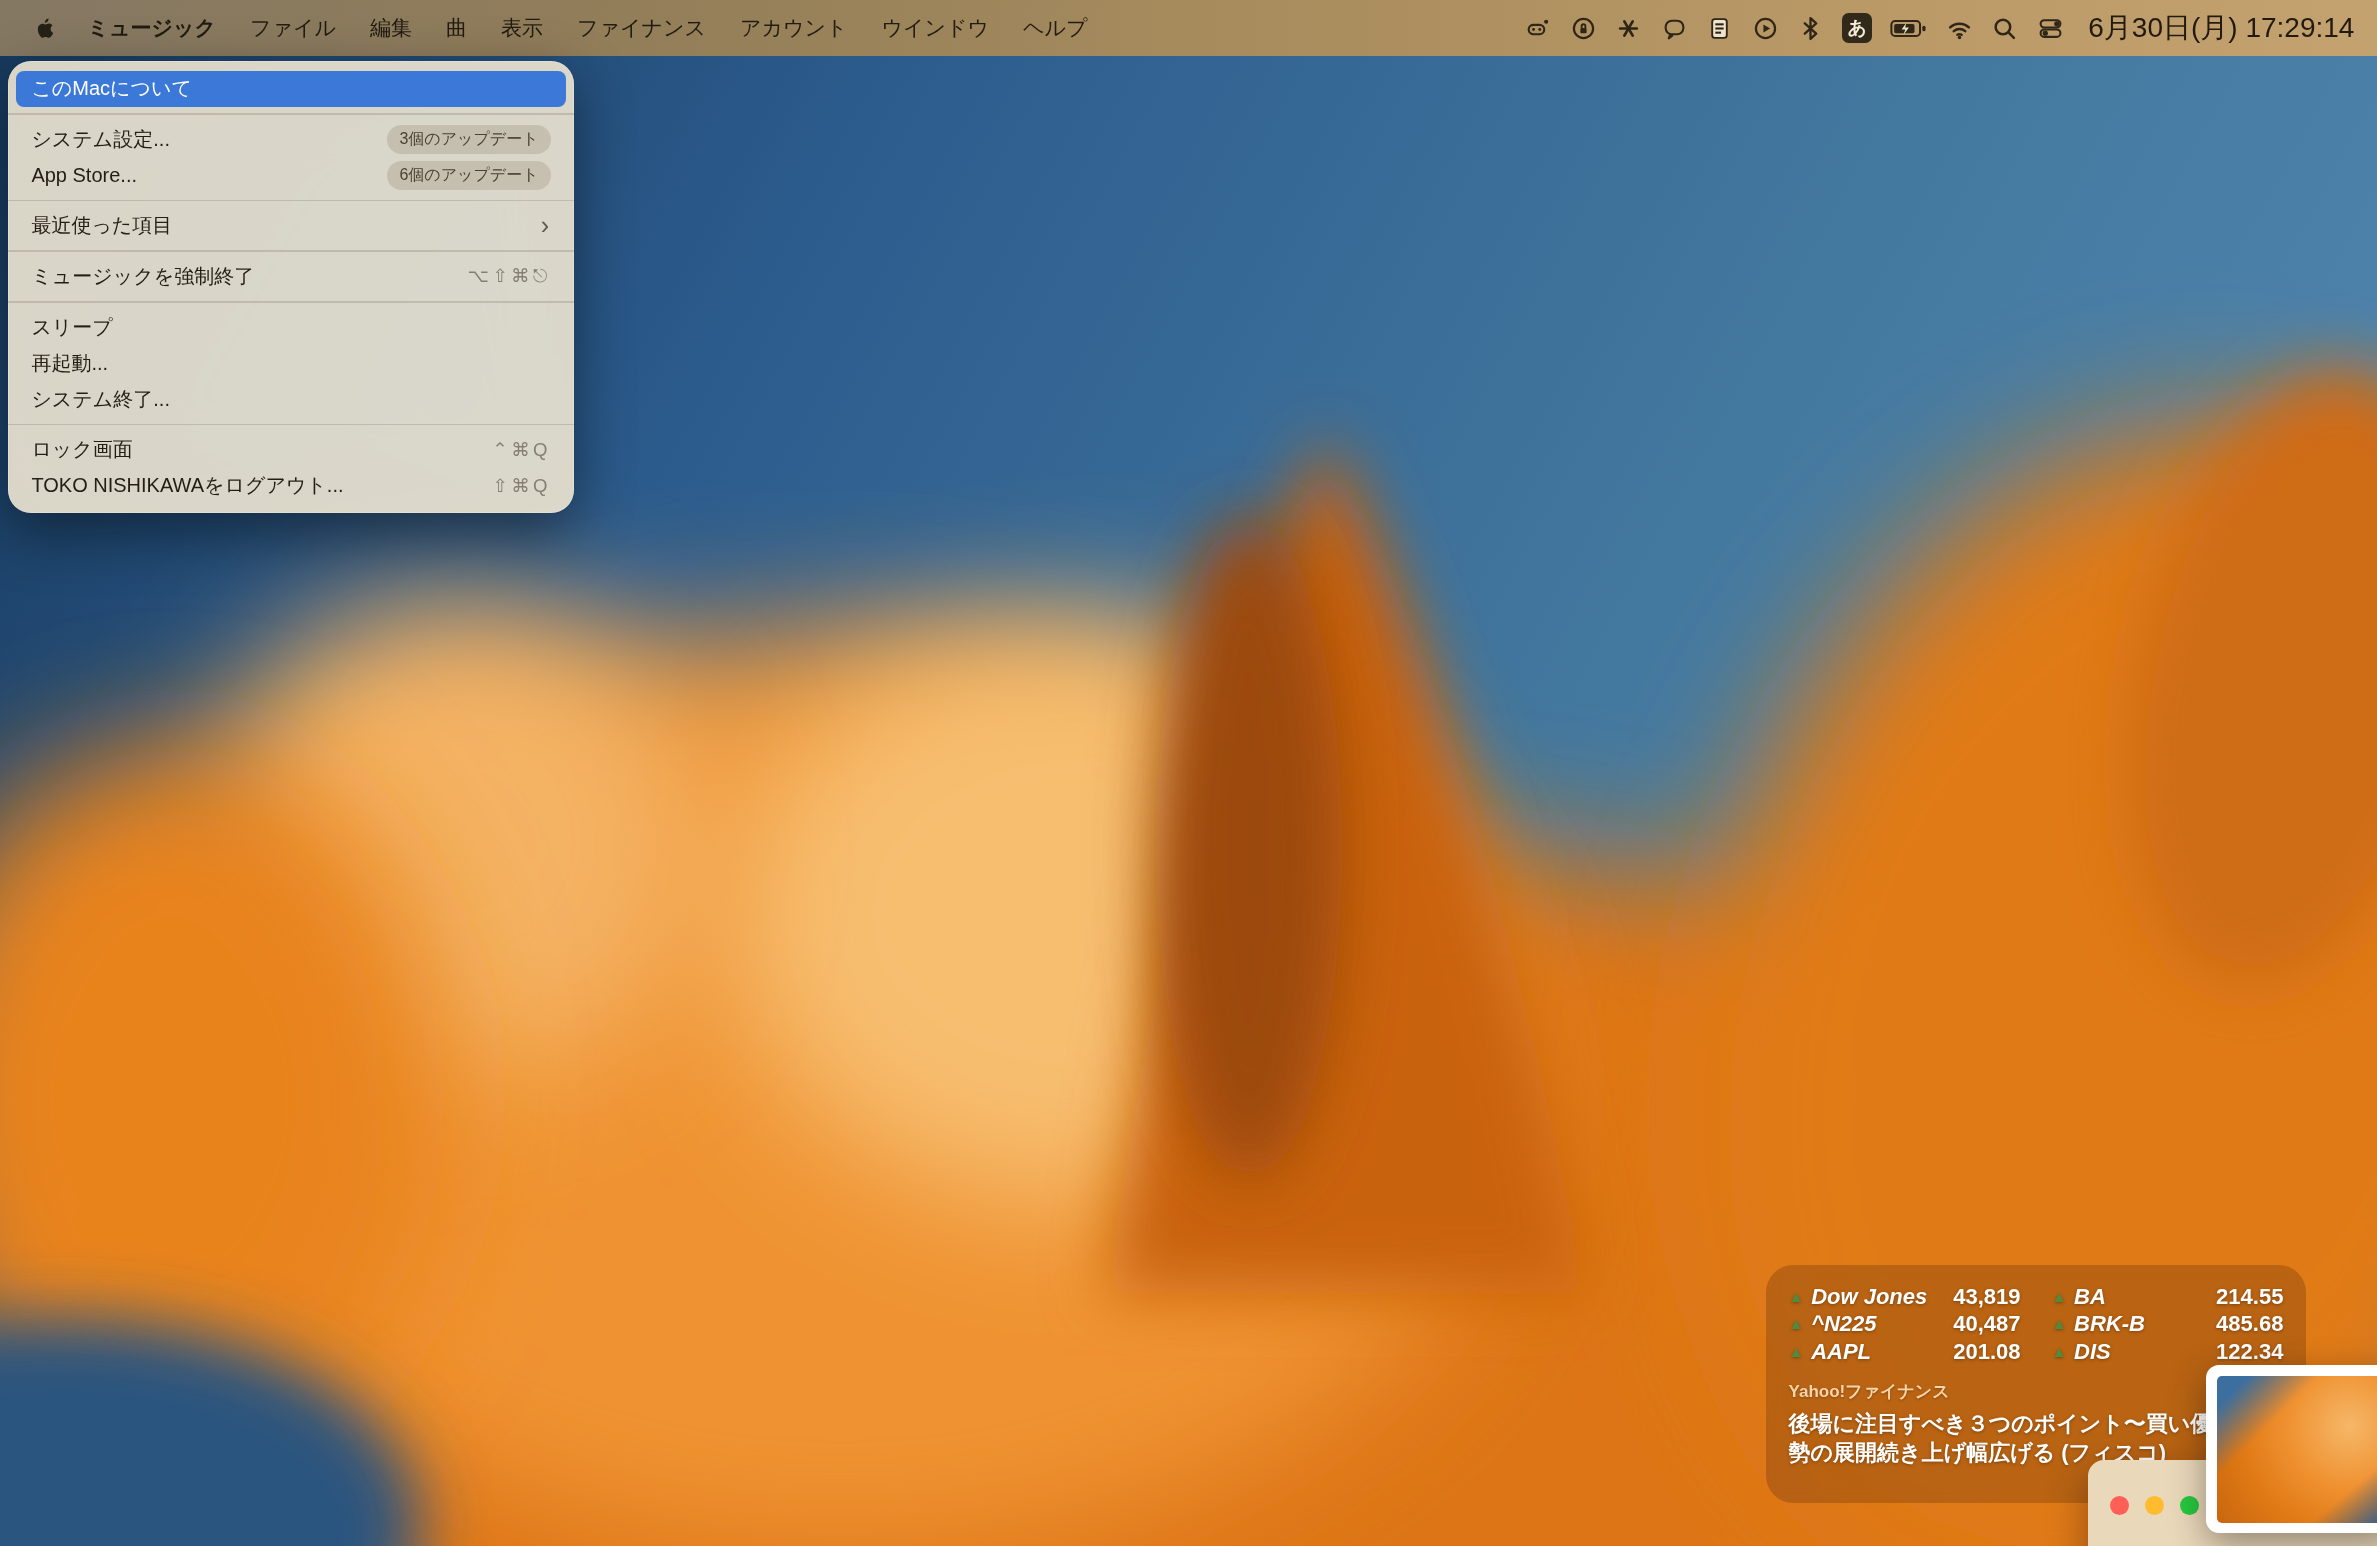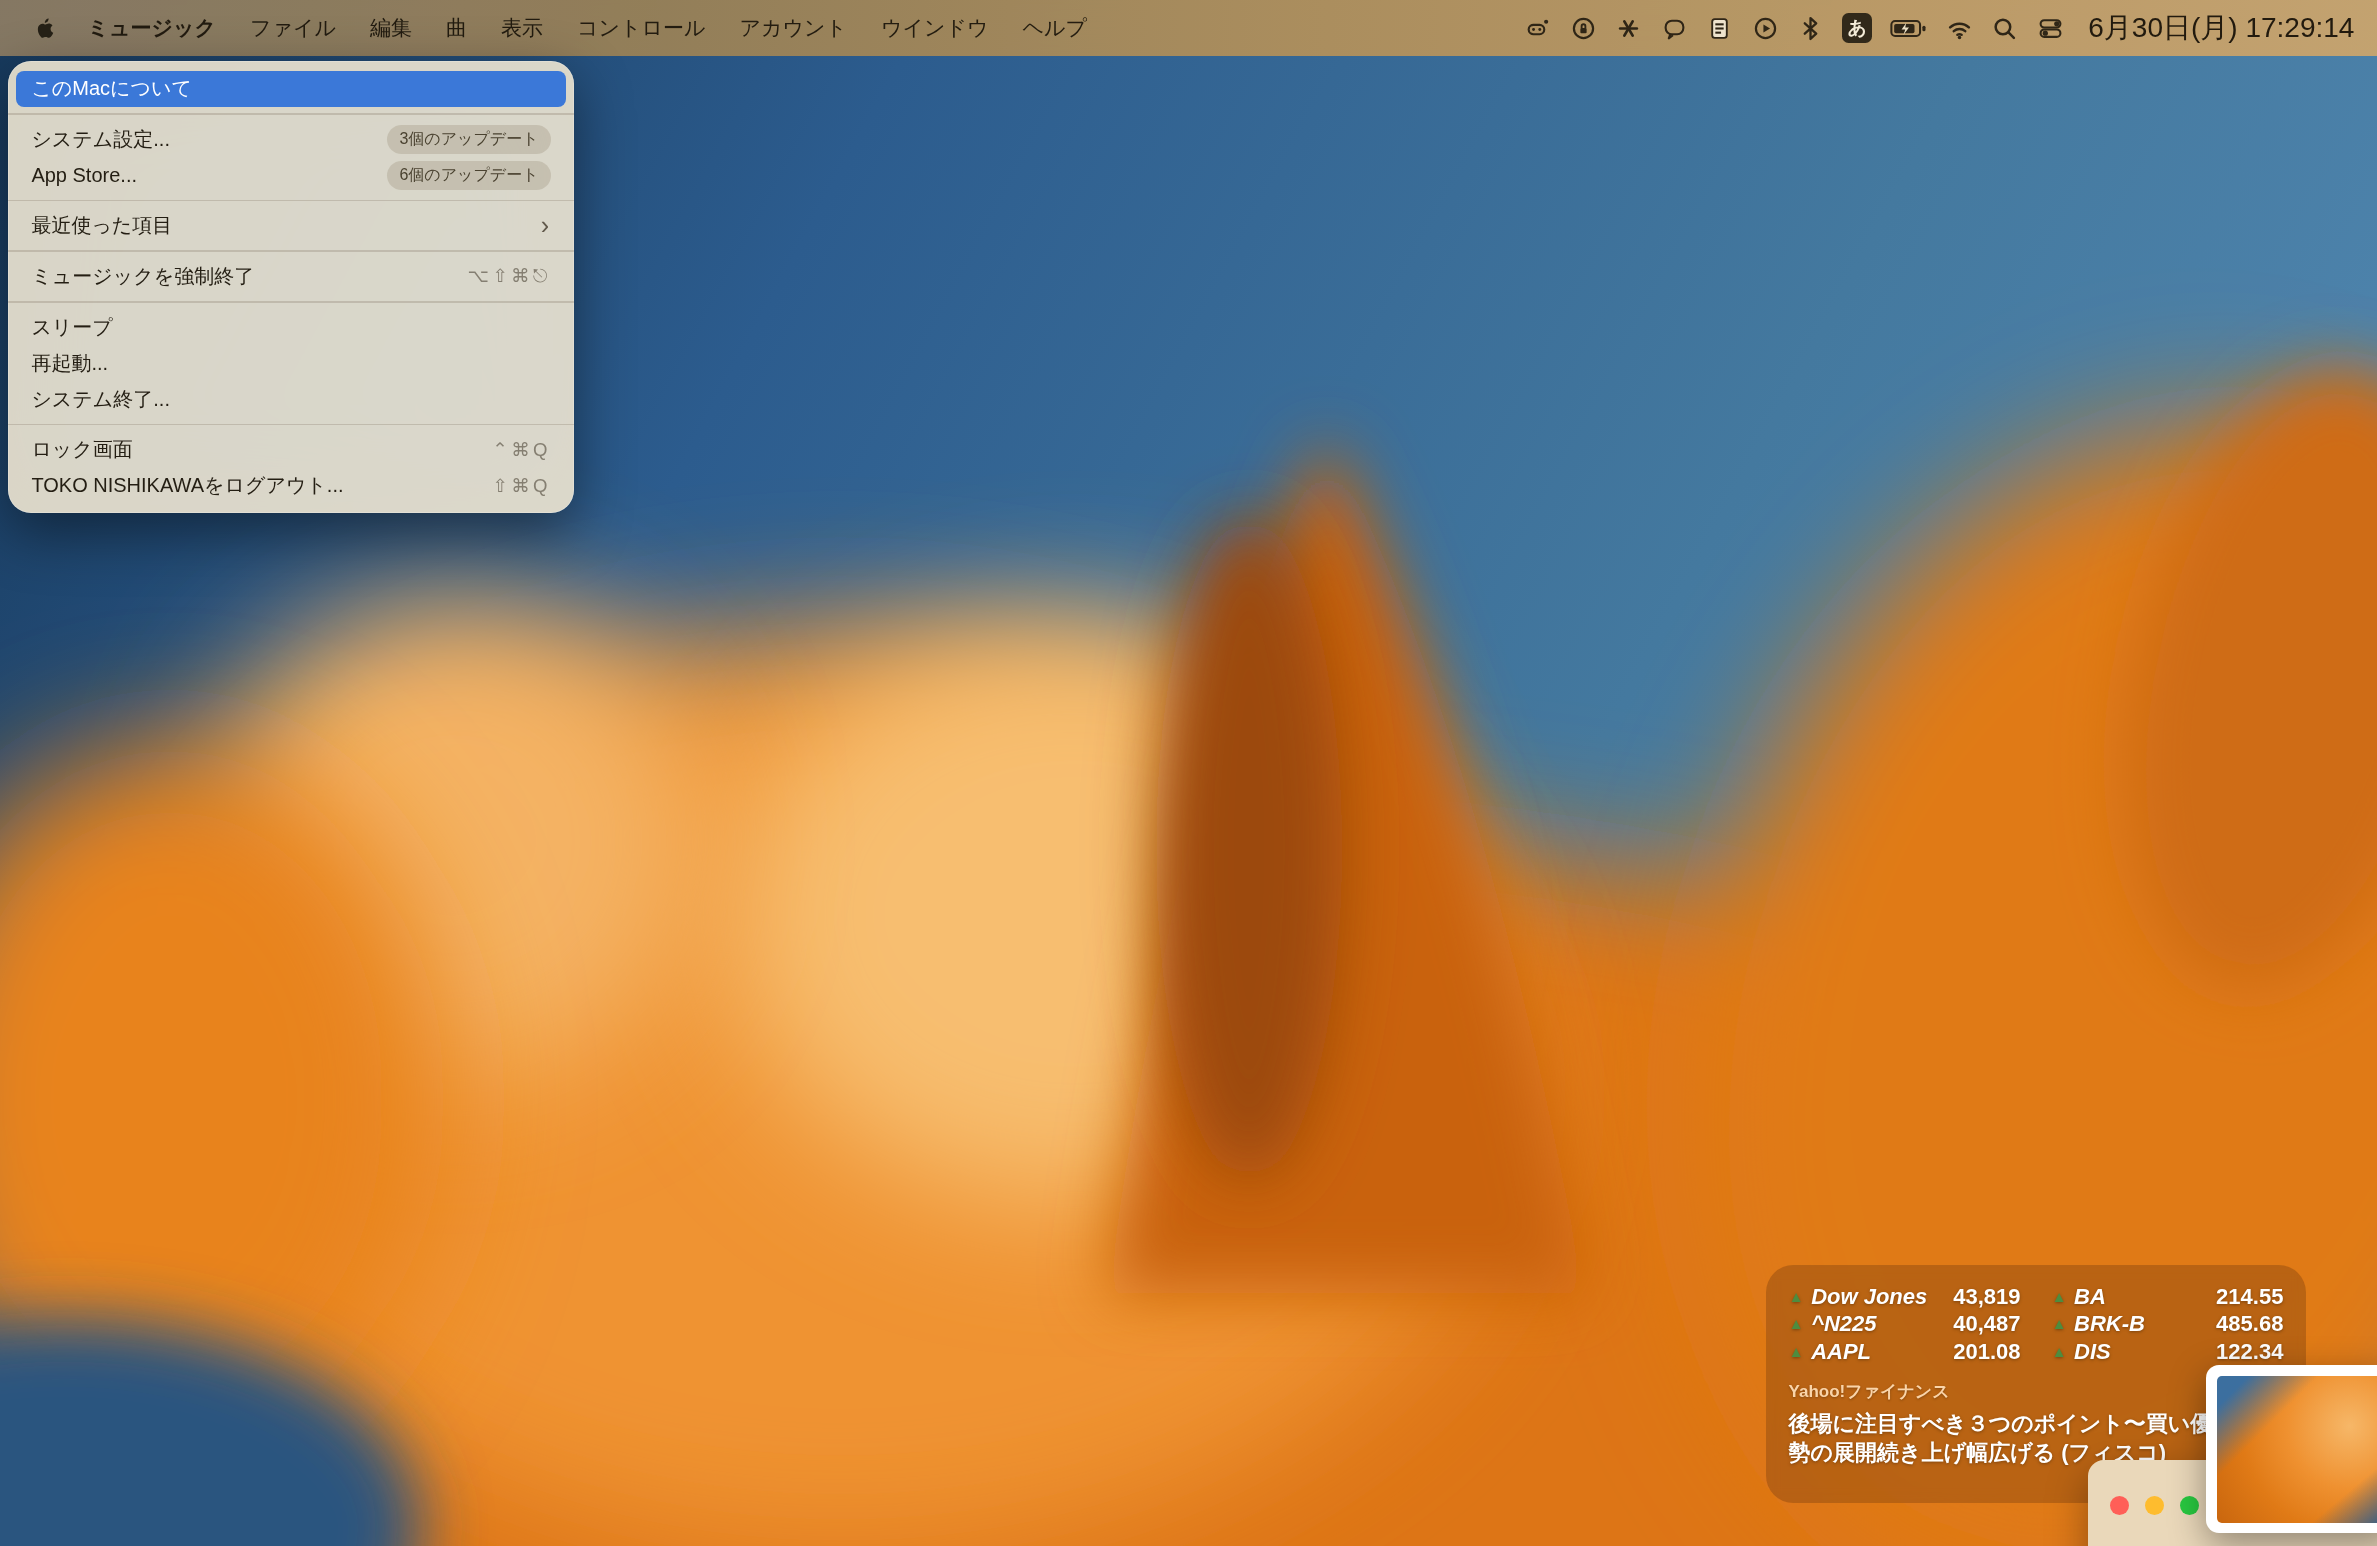--- a/index.html
+++ b/index.html
@@ -117,21 +117,21 @@
         <svg viewBox="0 0 24 28">
             <path d="M19.7 14.6c0-2.5 2-3.7 2.1-3.8-1.1-1.7-2.9-1.9-3.6-2-1.5-.2-3 .9-3.8.9-.8 0-2-.9-3.3-.8-1.7 0-3.2 1-4.1 2.5-1.7 3-.4 7.5 1.3 10 .8 1.2 1.8 2.6 3.1 2.5 1.3-.1 1.7-.8 3.3-.8 1.5 0 2 .8 3.3.8 1.4 0 2.2-1.2 3.1-2.4 1-1.4 1.4-2.8 1.4-2.9-.1 0-2.8-1.1-2.8-4zM16.6 6.6c.7-.9 1.2-2 1-3.2-1 0-2.2.7-2.9 1.5-.6.7-1.2 1.9-1.1 3 1.2.1 2.3-.6 3-1.3z"></path>
           </svg>
       </span>
       <span class="mb-item mb-app">ミュージック</span>
       <nav class="mb-menus">
           <span class="mb-item">ファイル</span>
           <span class="mb-item">編集</span>
           <span class="mb-item">曲</span>
           <span class="mb-item">表示</span>
-          <span class="mb-item">コントロール</span>
+          <span class="mb-item">ファイナンス</span>
           <span class="mb-item">アカウント</span>
           <span class="mb-item">ウインドウ</span>
           <span class="mb-item">ヘルプ</span>
         </nav>
     </div>
 
     <div class="mb-right">
       <span class="status">
         <svg viewBox="0 0 24 24" fill="none" stroke="currentColor" stroke-width="2">
             <rect x="3.5" y="8.5" width="15" height="9" rx="4.5"></rect>

